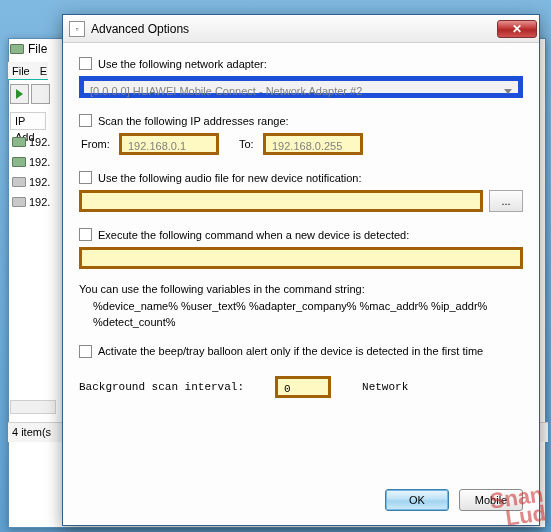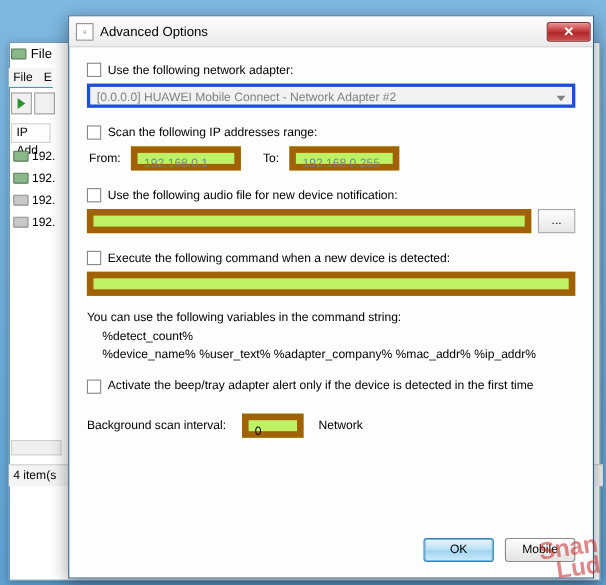--- a/index.html
+++ b/index.html
@@ -69,45 +69,45 @@
   background: linear-gradient(180deg,#e89090,#c33a3a 45%,#b02828 55%,#d05050);
   border:1px solid #803030; border-radius:3px;
   color:#fff; display:flex; align-items:center; justify-content:center;
   font-weight:bold; font-size:12px;
 }
 .content { padding:14px 16px 10px 16px; flex:1; color:#000; }
 .row { display:flex; align-items:center; margin-bottom:6px; }
 .chk { width:13px; height:13px; border:1px solid #888; background:#fff; margin-right:6px; flex-shrink:0; }
 .combo {
   width:100%; height:22px;
-  border:3px solid #1d4ed8; background:#f2f2f2;
+  border:5px solid #1d4ed8; background:#f2f2f2;
   color:#808080; padding:0 18px 0 6px;
   line-height:20px; position:relative; margin-top:2px;
 }
 .combo::after {
   content:""; position:absolute; right:6px; top:8px;
   border-left:4px solid transparent; border-right:4px solid transparent;
   border-top:5px solid #808080;
 }
 .section-gap { height:16px; }
 .range-row { display:flex; align-items:center; margin:6px 0 0 2px; }
 .lbl { min-width:38px; }
 .lbl-to { min-width:24px; margin-left:20px; }
 .txt {
-  height:22px; border:6px solid #a16207; background:#bef264;
+  height:22px; border:3px solid #a16207; background:#fef9c3;
   padding:0 6px; color:#808080; line-height:20px;
 }
 .txt.w1 { width:100px; }
 .txt.full { flex:1; }
 .txt.small { width:56px; text-align:left; color:#000; }
 .browse { width:34px; height:22px; border:1px solid #a8a8a8; background:linear-gradient(180deg,#fdfdfd,#e6e6e6); margin-left:6px; text-align:center; line-height:20px; }
 .file-row { display:flex; margin-top:6px; }
 .info-block { margin-top:12px; line-height:1.5; }
 .vars { padding-left:14px; }
-.interval-row { display:flex; align-items:center; gap:14px; margin-top:18px; }
+.interval-row { display:flex; align-items:center; gap:31px; margin-top:18px;font-family:Liberation Mono, monospace; }
 .btnbar { display:flex; justify-content:flex-end; gap:10px; padding:0 16px 14px 0; }
 .winbtn {
   width:64px; height:22px;
   border:1px solid #8a8a8a; border-radius:3px;
   background:linear-gradient(180deg,#fdfdfd,#e4e4e4);
   text-align:center; line-height:20px;
 }
 .winbtn.primary {
   border-color:#3c7fb1;
   background:linear-gradient(180deg,#eaf6fd,#bde2f7 45%,#a1d5f0 55%,#cfeaf9);
@@ -210,27 +210,27 @@
     <div class="row">
       <div class="chk"></div>
       <span>Execute the following command when a new device is detected:</span>
     </div>
     <div class="file-row">
       <div class="txt full"><span></span></div>
     </div>
 
     <div class="info-block">
       <div>You can use the following variables in the command string:</div>
+      <div class="vars">%device_name%  %user_text%  %adapter_company%  %mac_addr%  %ip_addr%</div>
       <div class="vars">%detect_count%</div>
-      <div class="vars">%device_name%  %user_text%  %adapter_company%  %mac_addr%  %ip_addr%</div>
     </div>
 
     <div class="row" style="margin-top:14px;">
       <div class="chk"></div>
-      <span>Activate the beep/tray adapter alert only if the device is detected in the first time</span>
+      <span>Activate the beep/tray balloon alert only if the device is detected in the first time</span>
     </div>
 
     <div class="interval-row">
       <span>Background scan interval:</span>
       <div class="txt small"><span>0</span></div>
       <span>Network</span>
     </div>
   </div>
 
   <div class="btnbar">

